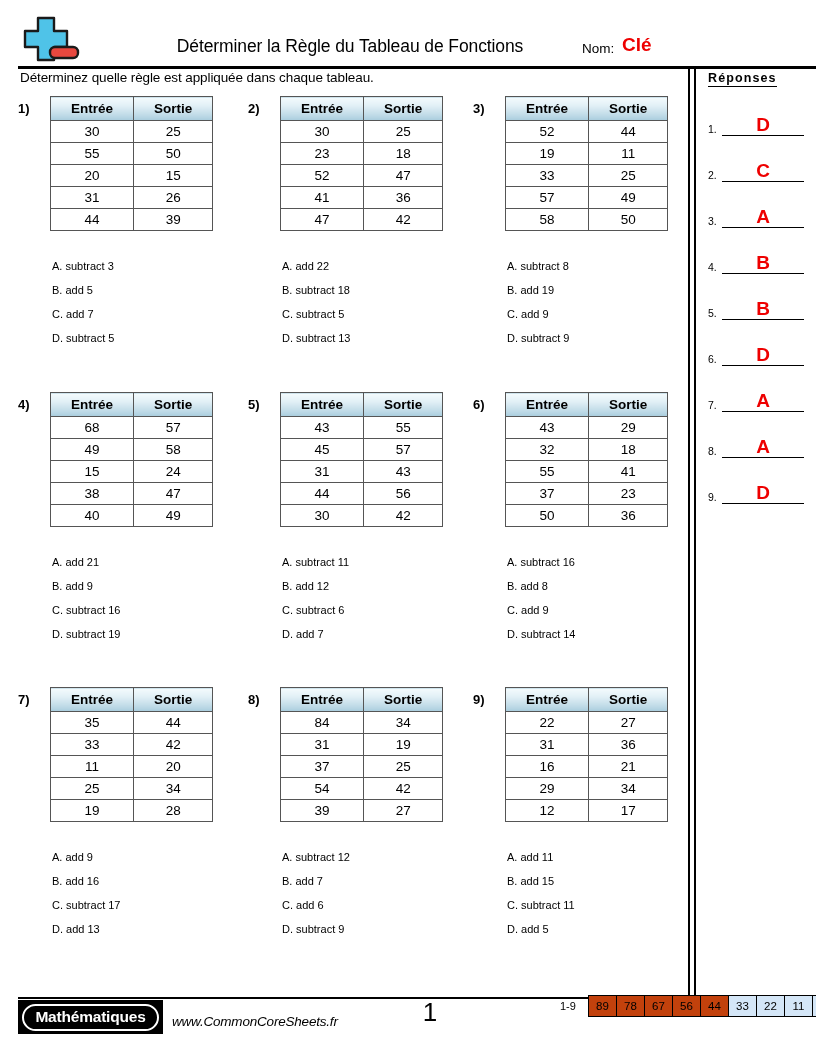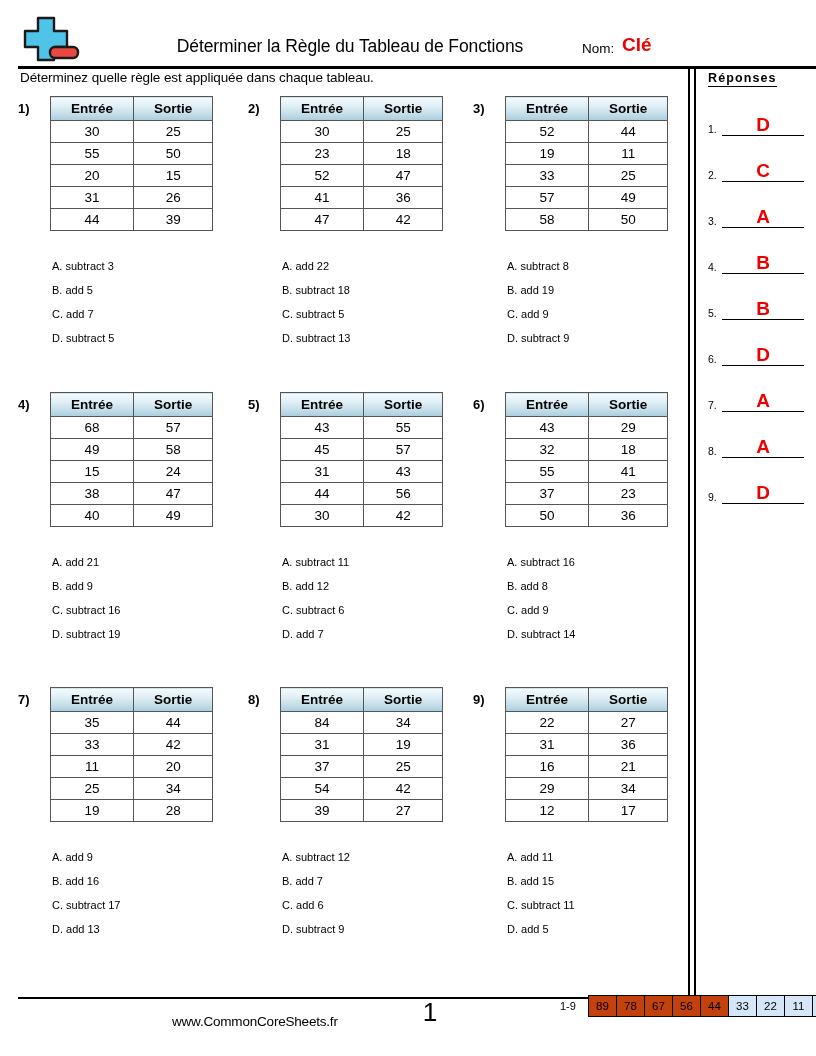--- a/index.html
+++ b/index.html
@@ -201,20 +201,21 @@
     display: flex; align-items: center; justify-content: center;
     font-size: 15.5px;
     font-weight: bold;
     letter-spacing: -0.2px;
   }
   #site-url {
     position: absolute;
     left: 172px; top: 19px;
     font-size: 13.5px;
     letter-spacing: -0.2px;
+    font-style: italic;
   }
   #page-number {
     position: absolute;
     left: 400px; top: 2px;
     width: 60px;
     text-align: center;
     font-size: 26px;
   }
   #score-range {
     position: absolute;
@@ -656,20 +657,23 @@
         <div class="choice">A. add 11</div>
         <div class="choice">B. add 15</div>
         <div class="choice">C. subtract 11</div>
         <div class="choice">D. add 5</div>
       </div>
     </div>
   </div>
 
 <div id="footer">
   <div id="footer-rule"></div>
+  <div id="brand-badge">
+    <div id="brand-oval">Mathématiques</div>
+  </div>
   <div id="site-url">www.CommonCoreSheets.fr</div>
   <div id="page-number">1</div>
   <div id="score-range">1-9</div>
   <div id="score-scale">
       <div class="score-box">89</div>
       <div class="score-box">78</div>
       <div class="score-box">67</div>
       <div class="score-box">56</div>
       <div class="score-box">44</div>
       <div class="score-box hi">33</div>

